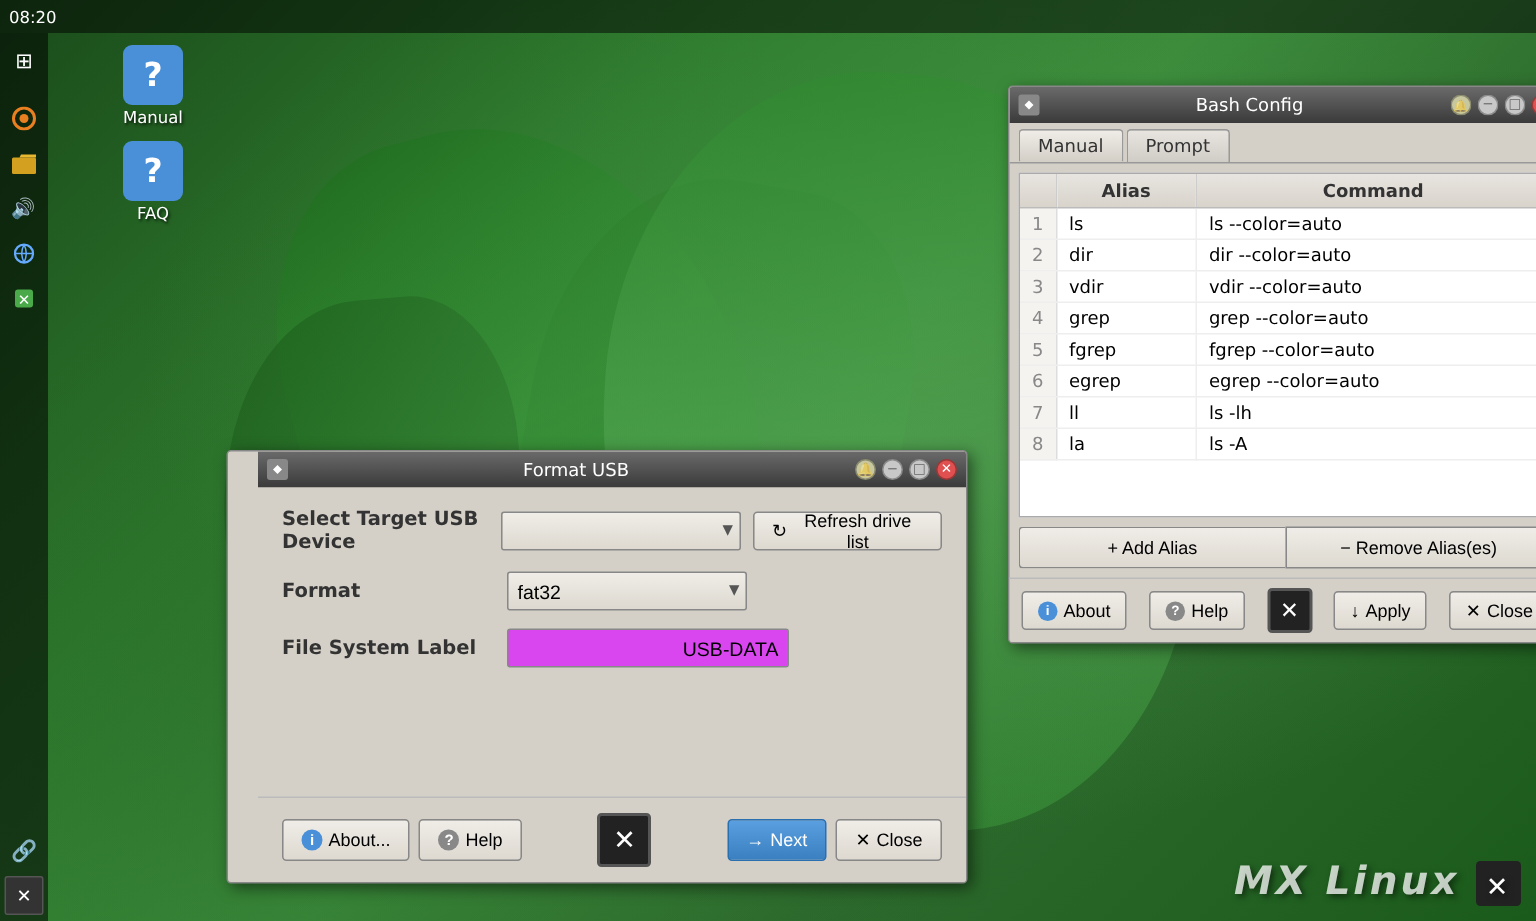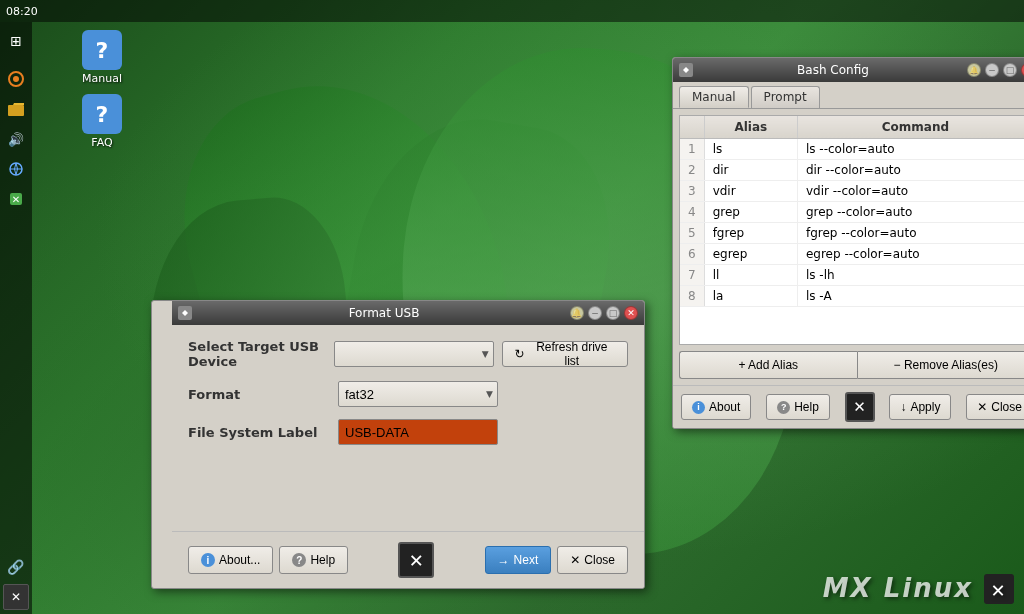--- a/index.html
+++ b/index.html
@@ -208,22 +208,23 @@
       content: '▼';
       position: absolute;
       right: 5px;
       top: 50%;
       transform: translateY(-50%);
       font-size: 9px;
       color: #555;
       pointer-events: none;
     }
     .form-text-input {
-      width: 160px;
-      background: #c2410c;
+      width: 188px;
+      background: #d946ef;
+      text-align: right;
     }
     .btn-refresh {
       margin-left: 8px;
       height: 26px;
       padding: 0 12px;
       background: linear-gradient(to bottom, #f0ede8, #ddd9d0);
       border: 1px solid #888;
       border-radius: 3px;
       cursor: pointer;
       font-size: 12px;

